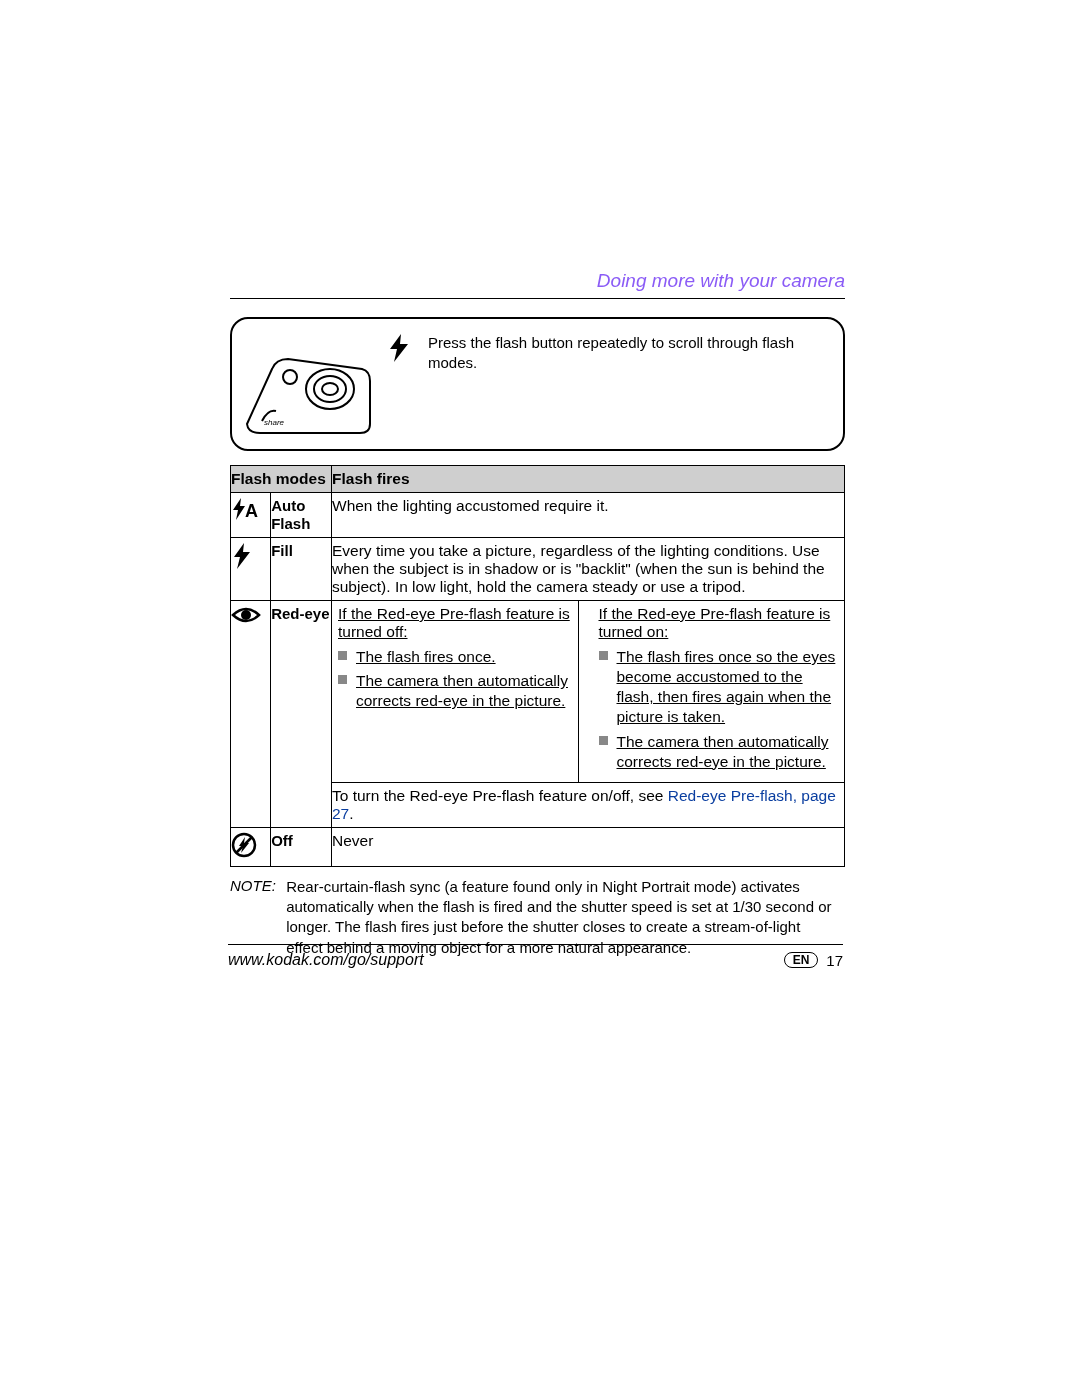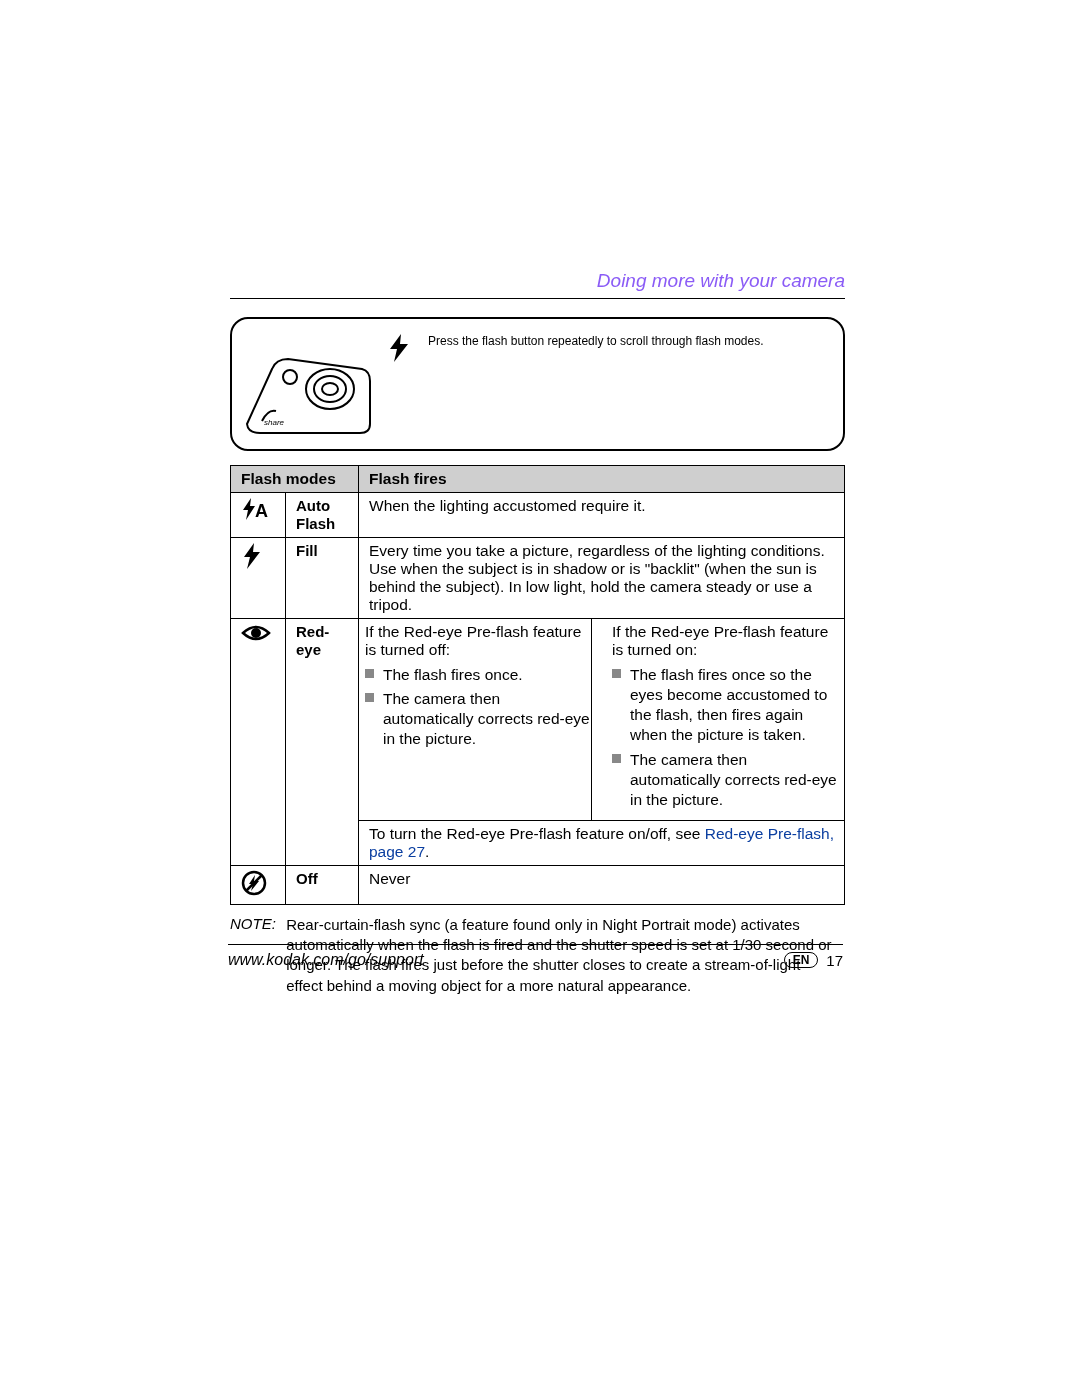--- a/index.html
+++ b/index.html
@@ -47,44 +47,44 @@
   }
   .camera-illus {
     flex: 0 0 130px;
   }
   .camera-illus svg { display:block; }
   .flash-col {
     flex: 0 0 28px;
     padding-top: 4px;
   }
   .diagram-text {
-    font-size: 12px;
+    font-size: 15px;
     line-height: 1.35;
     padding-top: 4px;
   }
 
   table.flash {
     border-collapse: collapse;
     width: 100%;
     font-size: 15.5px;
   }
   table.flash th, table.flash td {
     border: 1px solid #000;
-    padding: 4px 10px;
+    padding: 4px 0;
     vertical-align: top;
     text-align: left;
   }
   table.flash th {
     background: #cfcfcf;
     font-weight: 700;
   }
   .mode-cell { width: 100px; }
   .icon-cell { width: 34px; text-align:center; padding-top:6px;}
   .mode-label { font-weight:700; font-size:15px; }
-  .sub-col { display:flex; gap:20px; }
+  .sub-col { display:flex; gap:20px;text-decoration:underline; }
   .sub-col > div { flex:1; }
   .sub-col > div:first-child { border-right:1px solid #000; padding-right:8px;}
   ul.sq { list-style:none; padding-left:0; margin:6px 0; }
   ul.sq li { position:relative; padding-left:18px; margin-bottom:4px; line-height:1.3;}
   ul.sq li::before { content:""; position:absolute; left:0; top:4px; width:9px; height:9px; background:#888; }
   .link { color:#0a3ea0; }
   .below-table { font-size:17px; margin-top:8px;}
   .note { font-size:15px; margin-top:10px;}
   .note-label { display:inline-block; width:52px; vertical-align:top;font-style:italic;}
   .note-body { display:inline-block; width:550px; vertical-align:top; line-height:1.35;}

